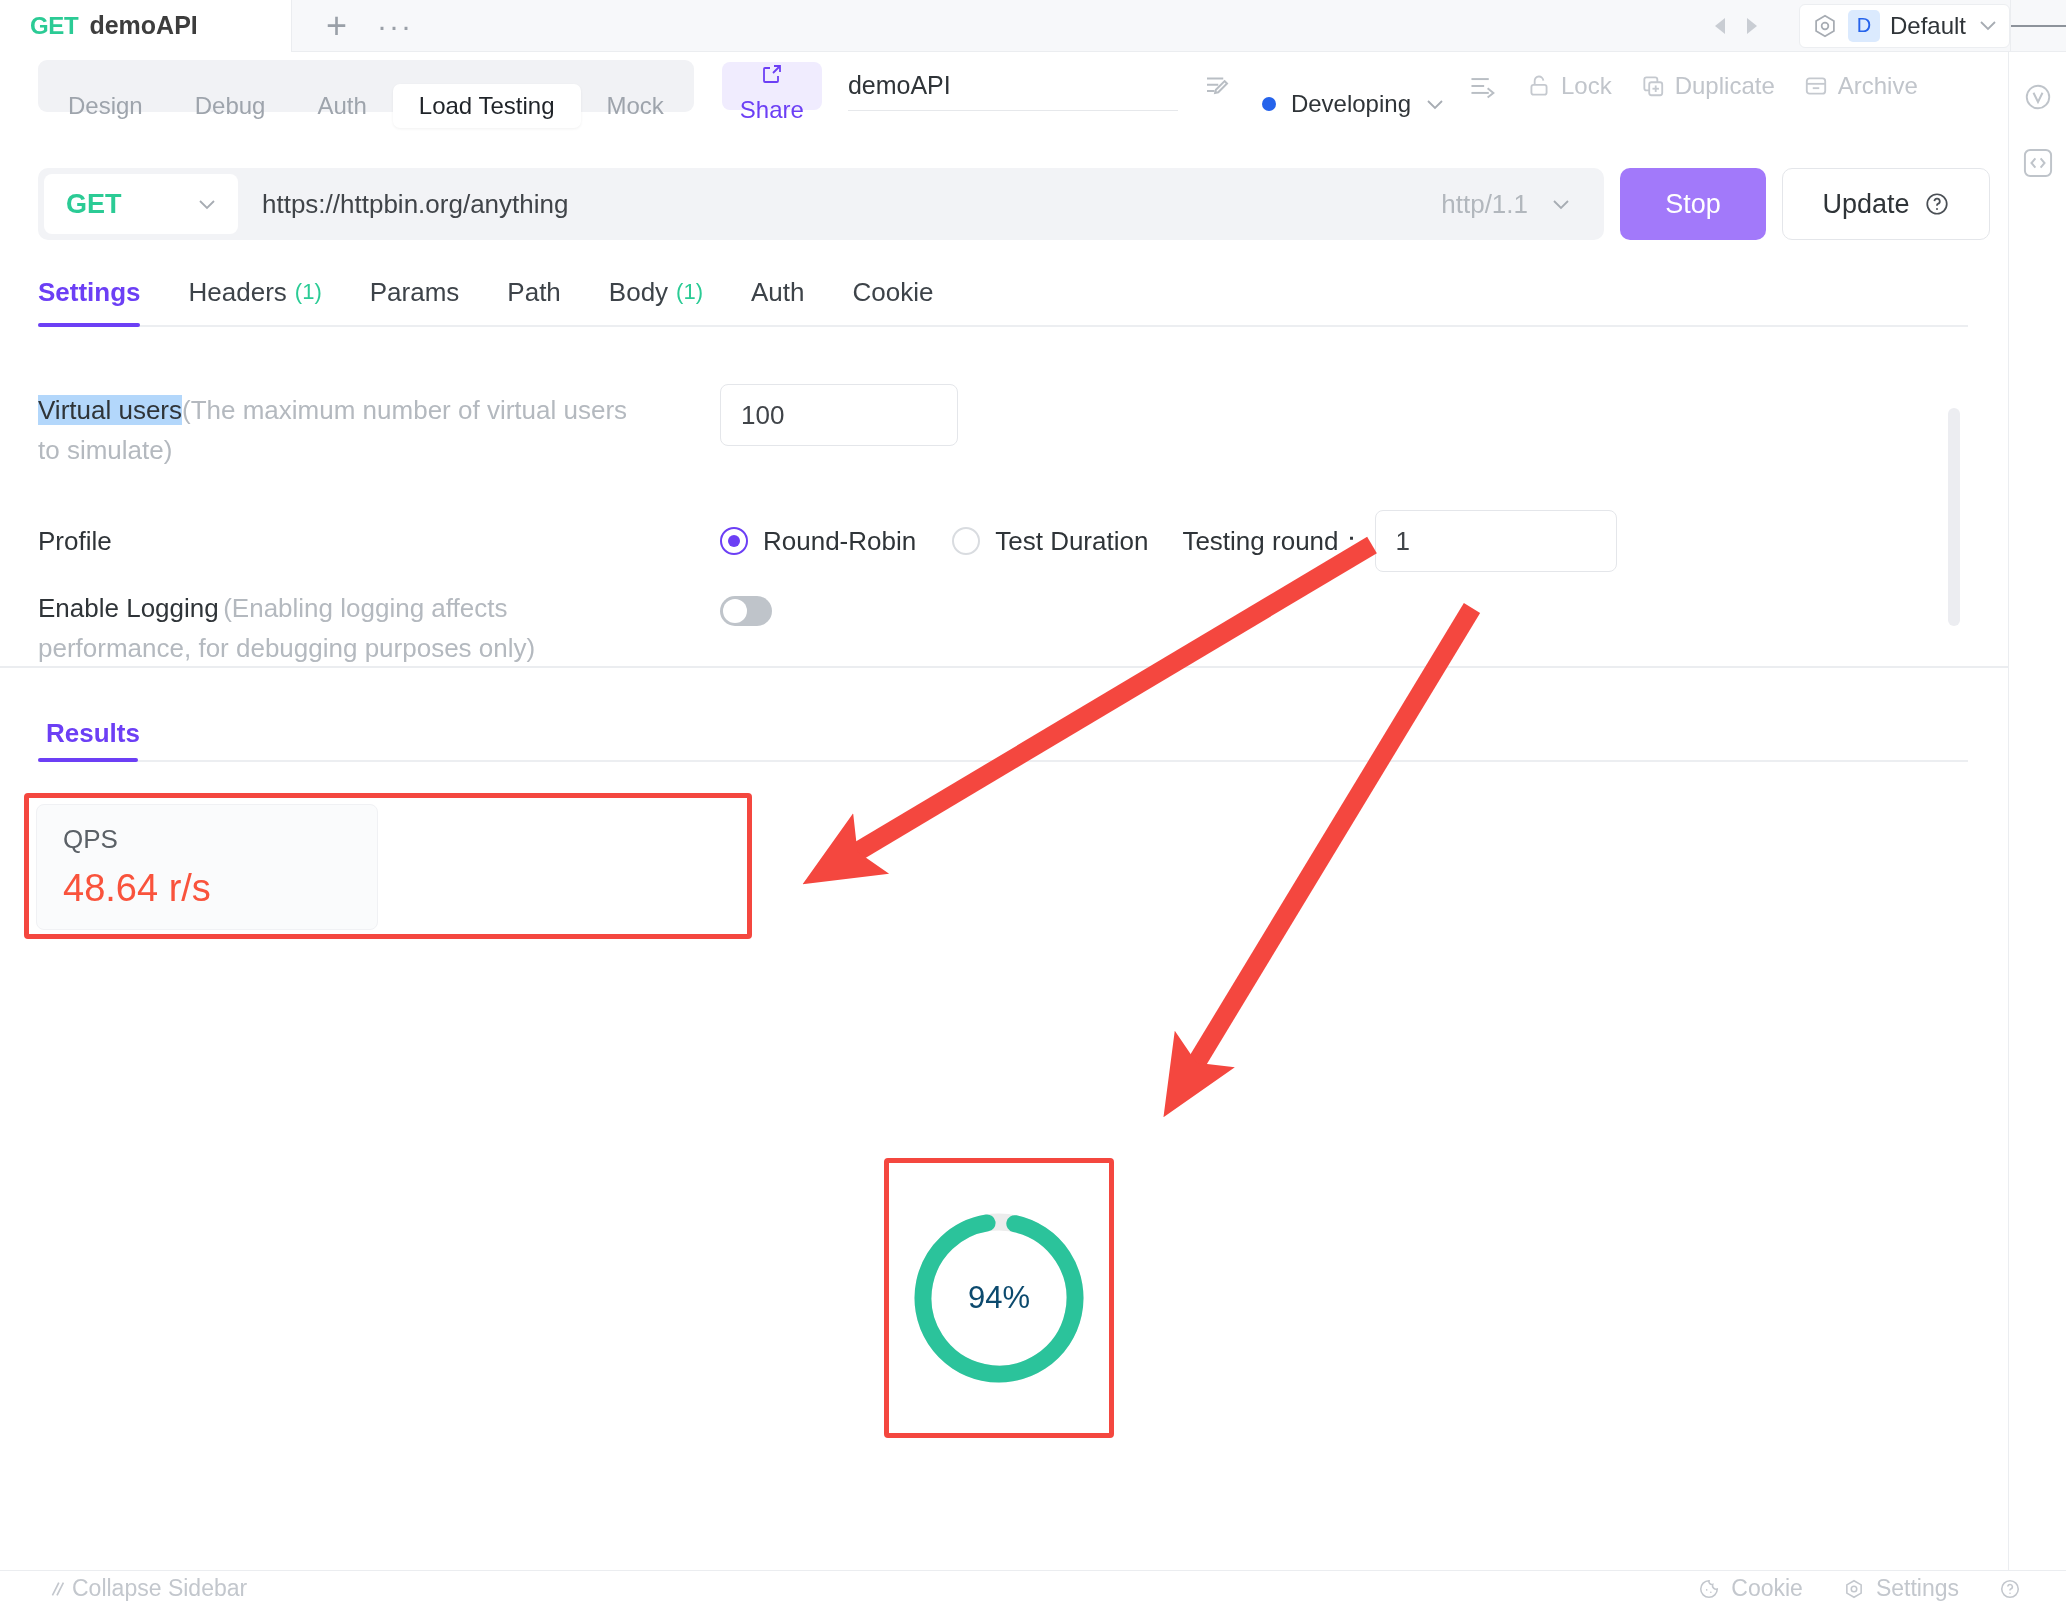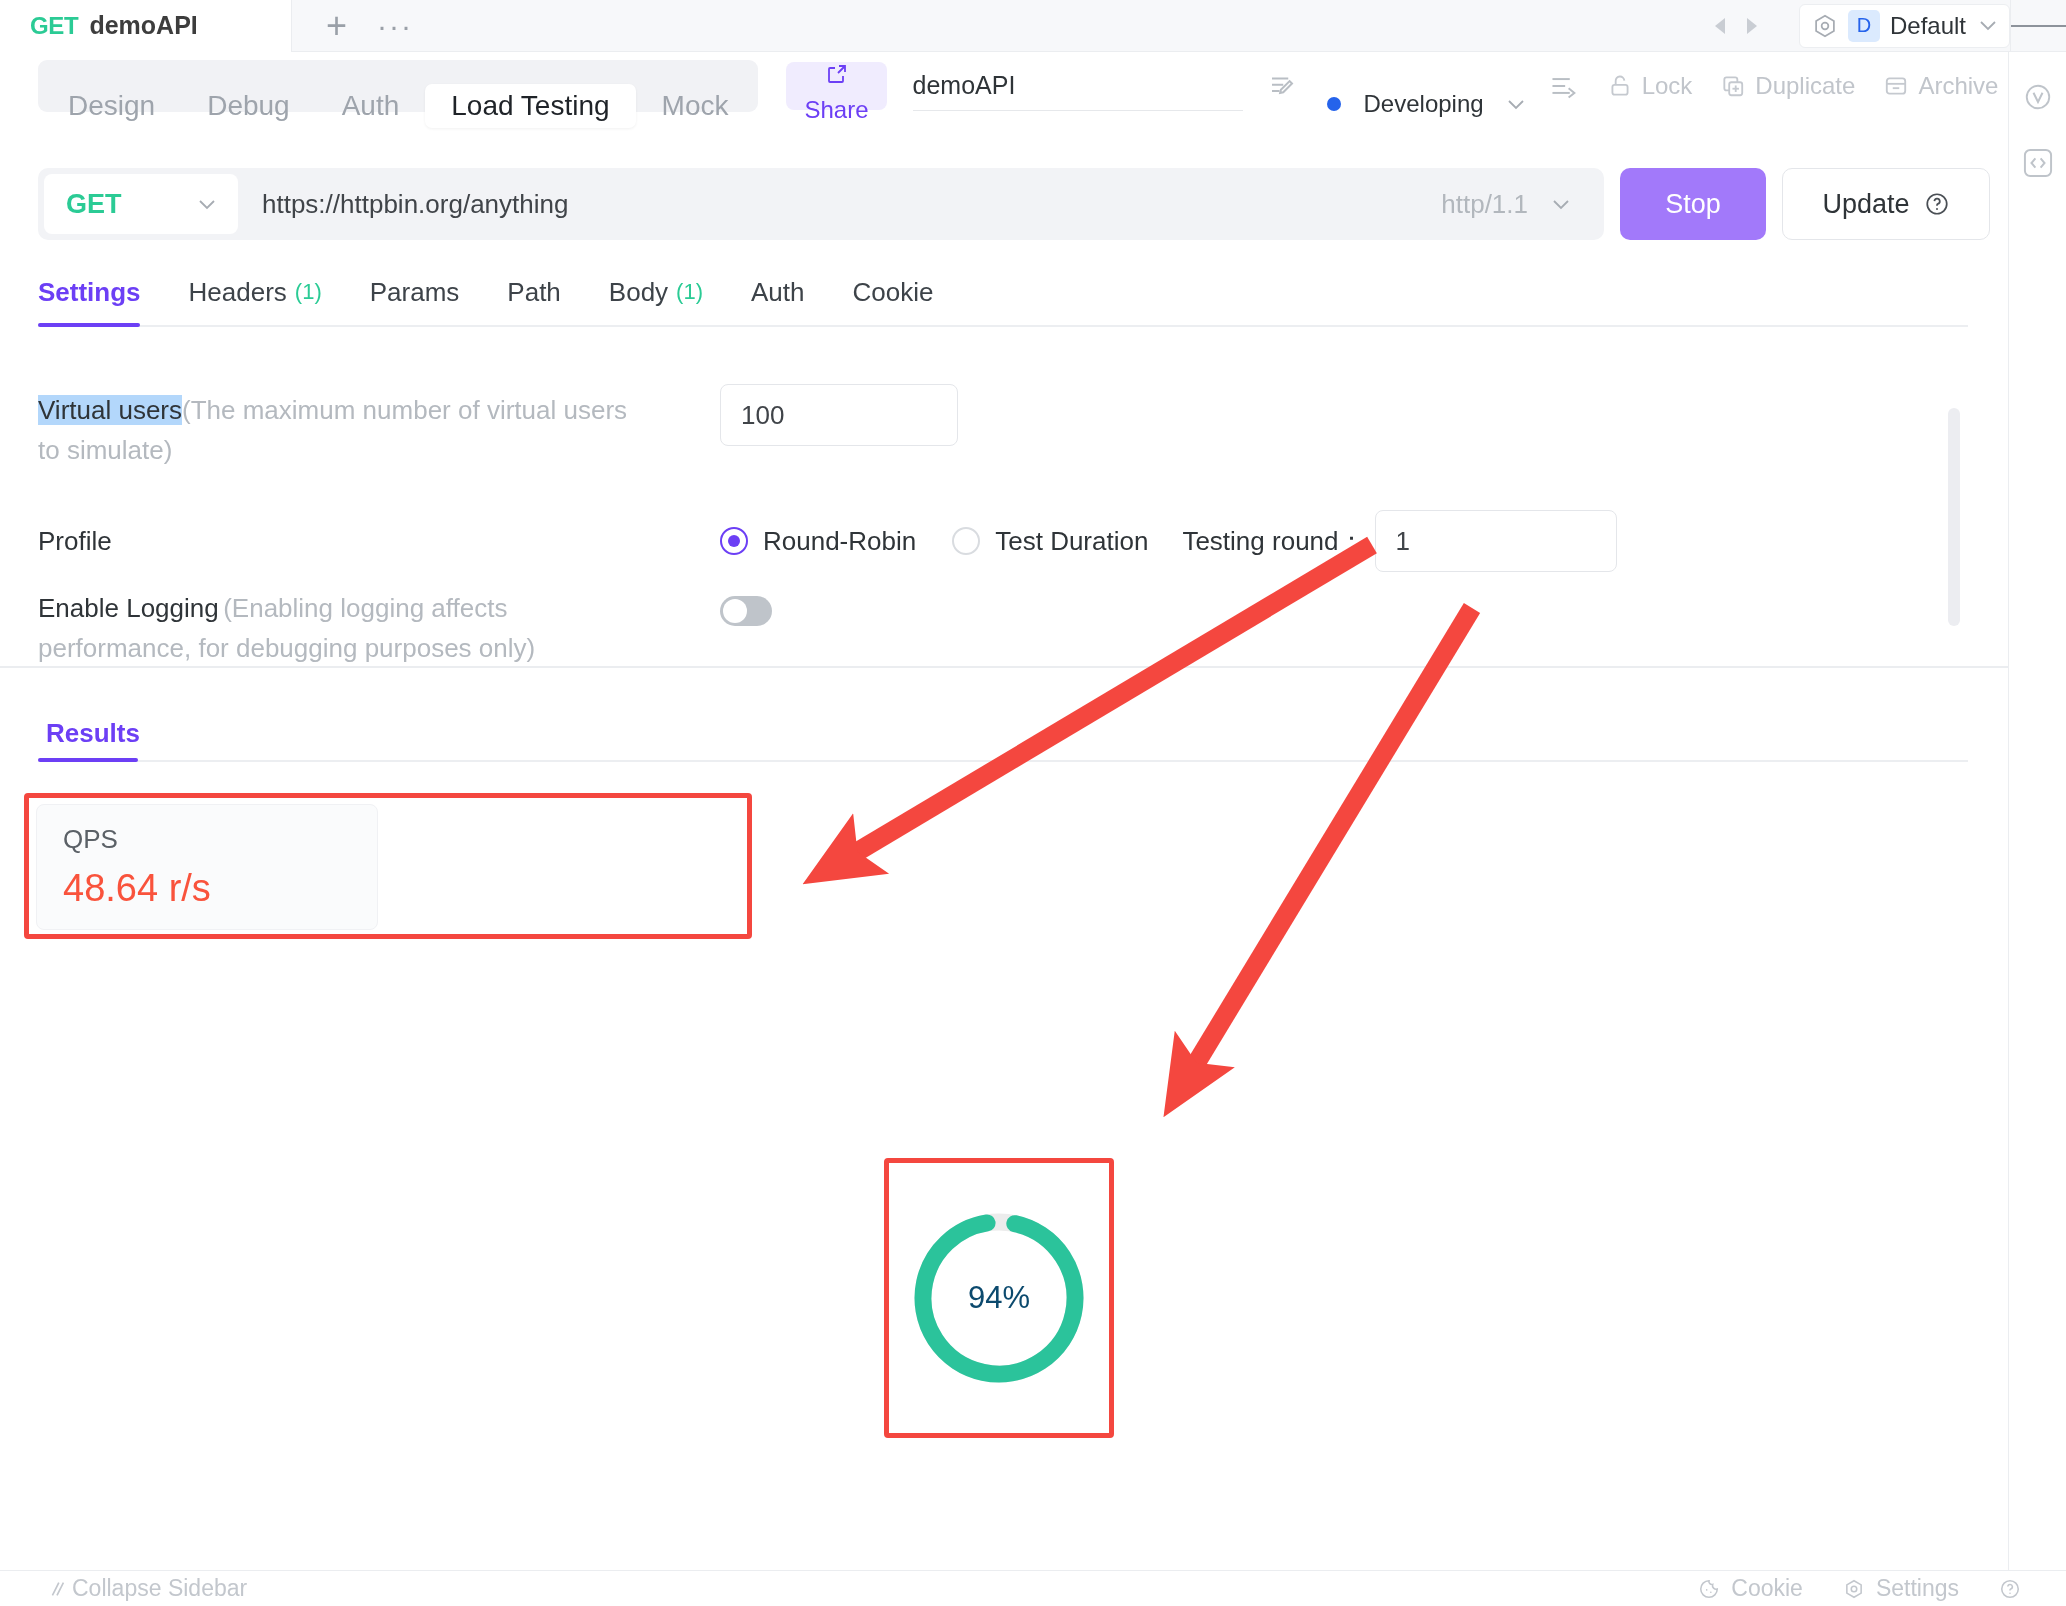--- a/index.html
+++ b/index.html
@@ -42,34 +42,34 @@
   .hamburger span { display:block; width:26px; height:2px; background:#8d939b; margin:3px 0; }
 
   
   .headerrow { position:absolute; left:0; top:52px; width:2008px; height:68px; display:flex; align-items:center; }
   .segmented {
     margin-left:38px; height:52px; background:#f1f2f5; border-radius:9px;
     display:flex; align-items:center; padding:4px;
   }
   .seg-item {
     height:44px; padding:0 26px; display:flex; align-items:center; justify-content:center;
-    font-size:28px; color:#9ea4ac; border-radius:7px; cursor:pointer; white-space:nowrap;margin-top:40px;
+    font-size:24px; color:#9ea4ac; border-radius:7px; cursor:pointer; white-space:nowrap;margin-top:40px;
   }
   .seg-item.active { background:#ffffff; color:#1f2328; box-shadow:0 1px 3px rgba(0,0,0,.06); }
   .sharebtn {
     margin-left:28px; height:48px; padding:0 18px; background:#f0ecfe; border-radius:8px;
     display:flex; align-items:center; gap:10px; cursor:pointer;flex-direction:column;
   }
   .sharebtn .lbl { color:#6c3ff5; font-size:24px; font-weight:500; }
   .nameinput {
     margin-left:26px; width:330px; height:50px; border:none; border-bottom:1px solid #e6e8eb;
     font-size:25px; color:#2f3438; font-family:inherit; background:transparent; outline:none;
   }
   .hdr-icon { margin-left:24px; cursor:pointer; display:flex; align-items:center; }
-  .status-chip { margin-left:30px; display:flex; align-items:center; gap:23px; cursor:pointer;margin-top:36px; }
+  .status-chip { margin-left:30px; display:flex; align-items:center; gap:15px; cursor:pointer;margin-top:36px; }
   .status-dot { width:14px; height:14px; border-radius:50%; background:#2563eb; }
   .status-lbl { font-size:24px; color:#2f3438; }
   .status-caret { color:#9aa0a8; font-size:16px; }
   .hdr-act { margin-left:28px; display:flex; align-items:center; gap:9px; color:#c1c5cb; font-size:24px; cursor:pointer; white-space:nowrap;}
 
   
   .rightrail {
     position:absolute; right:0; top:52px; width:58px; height:1518px;
     border-left:1px solid #ebedf0; background:#ffffff;
     display:flex; flex-direction:column; align-items:center; padding-top:30px; gap:34px;

